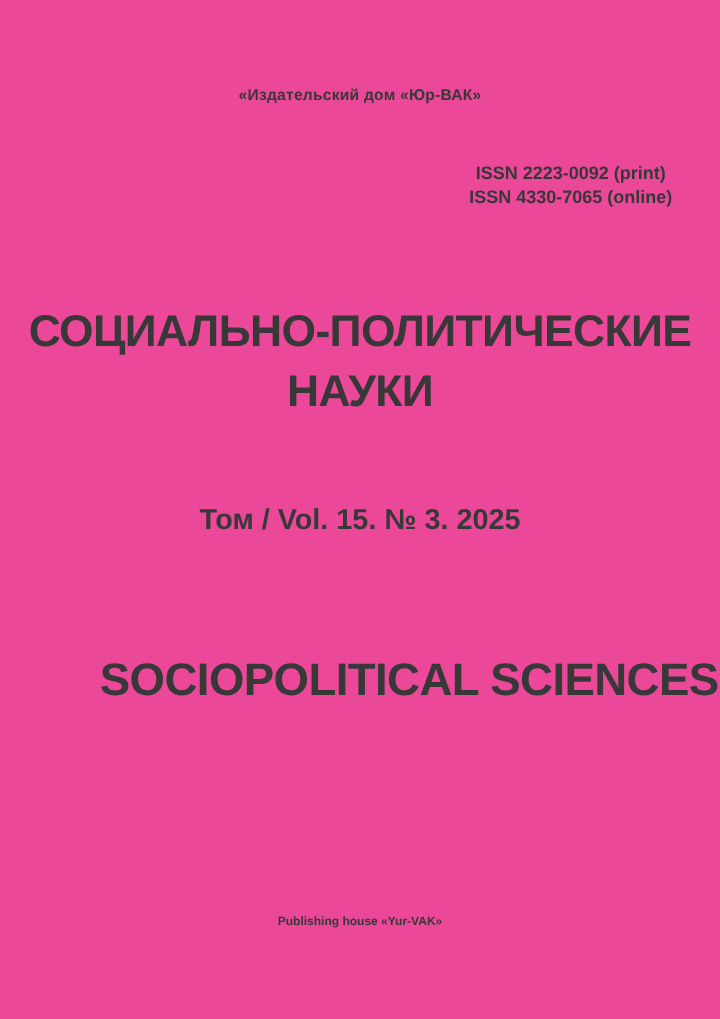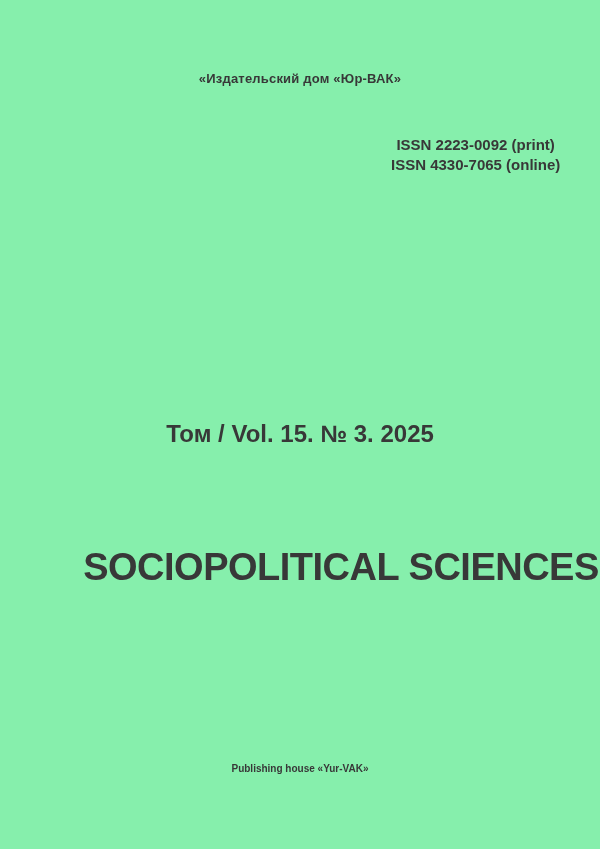--- a/index.html
+++ b/index.html
@@ -4,21 +4,21 @@
 <style>
   html, body {
     margin: 0;
     padding: 0;
     background: #ffffff;
   }
   .page {
     position: relative;
     width: 600px;
     height: 849px;
-    background: #86efac;
+    background: #ec4899;
     overflow: hidden;
     font-family: "Liberation Sans", "DejaVu Sans", sans-serif;
     color: #383838;
     font-weight: bold;
   }
   .publisher-top {
     position: absolute;
     top: 71px;
     left: 0;
     width: 100%;
@@ -76,20 +76,24 @@
 
 <div class="page">
 
   <div class="publisher-top">«Издательский дом «Юр-ВАК»</div>
 
   <div class="issn-block">
     <div>ISSN 2223-0092 (print)</div>
     <div>ISSN 4330-7065 (online)</div>
   </div>
 
+  <div class="title-ru">
+    <div>СОЦИАЛЬНО-ПОЛИТИЧЕСКИЕ</div>
+    <div>НАУКИ</div>
+  </div>
 
   <div class="volume-line">Том / Vol. 15. № 3. 2025</div>
 
   <div class="title-en">SOCIOPOLITICAL SCIENCES</div>
 
   <div class="publisher-bottom">Publishing house «Yur-VAK»</div>
 
 </div>
 
 </body></html>

